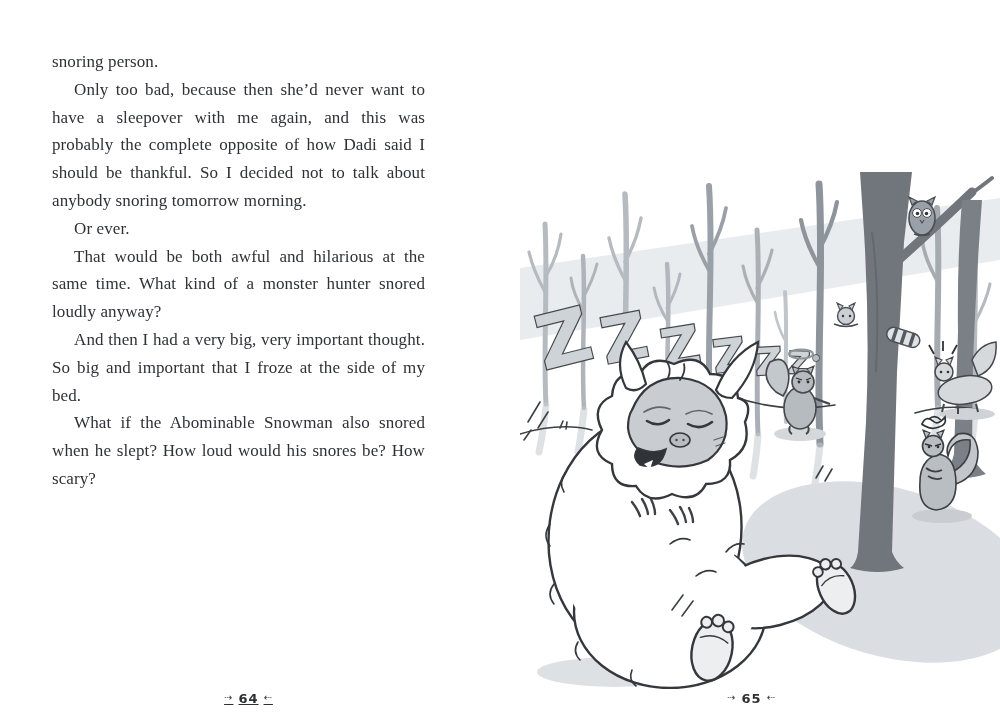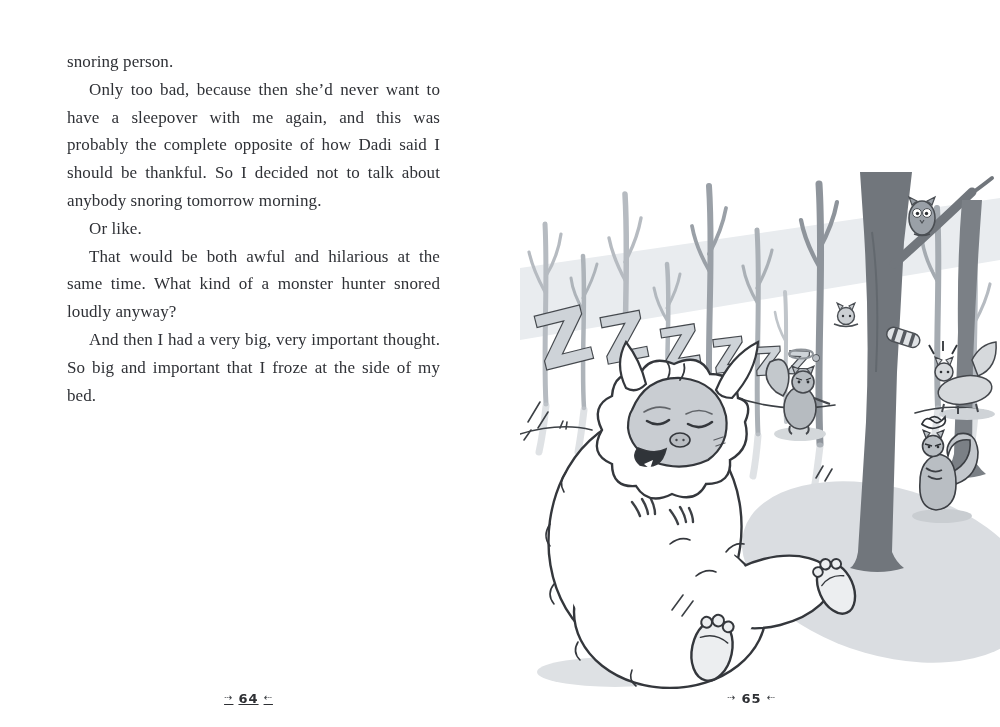--- a/index.html
+++ b/index.html
@@ -1,21 +1,21 @@
 <!DOCTYPE html>
 <html><head>
 <meta charset="utf-8">
 <style>
   html,body{margin:0;padding:0;background:#ffffff;}
   body{width:1000px;height:727px;position:relative;overflow:hidden;
        font-family:"Liberation Serif", serif;color:#2f3136;}
   .spread{position:absolute;inset:0;background:#ffffff;}
   .text-col{position:absolute;top:48px;width:373px;font-size:17px;line-height:27.8px;
             text-align:justify;letter-spacing:.1px;}
-  .col-left{left:67px;}
+  .col-left{left:52px;}
   .col-right{left:565px;}
   .text-col p{margin:0;text-indent:22px;}
   .text-col p.cont{text-indent:0;}
   .text-col p.flow{text-align-last:justify;}
   .folio{position:absolute;top:691px;width:373px;text-align:center;
          font-family:"DejaVu Sans", sans-serif;font-weight:700;font-size:13px;
          letter-spacing:1px;color:#2e3034;}
   .folio-left{left:62px;text-decoration:underline;}
   .folio-right{left:565px;}
   .folio .orn{font-size:10px;font-weight:400;position:relative;top:-2px;margin:0 5px;color:#3a3d41;}
@@ -24,23 +24,24 @@
 </style>
 </head>
 <body>
 
 <div class="spread">
 
   <section>
     <div class="text-col col-left">
       <p class="cont">snoring person.</p>
       <p>Only too bad, because then she’d never want to have a sleepover with me again, and this was probably the complete opposite of how Dadi said I should be thankful. So I decided not to talk about anybody snoring tomorrow morning.</p>
-      <p>Or like.</p>
+      <p>Or ever.</p>
       <p>That would be both awful and hilarious at the same time. What kind of a monster hunter snored loudly anyway?</p>
       <p>And then I had a very big, very important thought. So big and important that I froze at the side of my bed.</p>
+      <p>What if the Abominable Snowman also snored when he slept? How loud would his snores be? How scary?</p>
     </div>
     <footer class="folio folio-left">
       <span class="orn">⇢</span><span>64</span><span class="orn">⇠</span>
     </footer>
   </section>
 
   <section>
     <div class="text-col col-right">
     </div>
 

